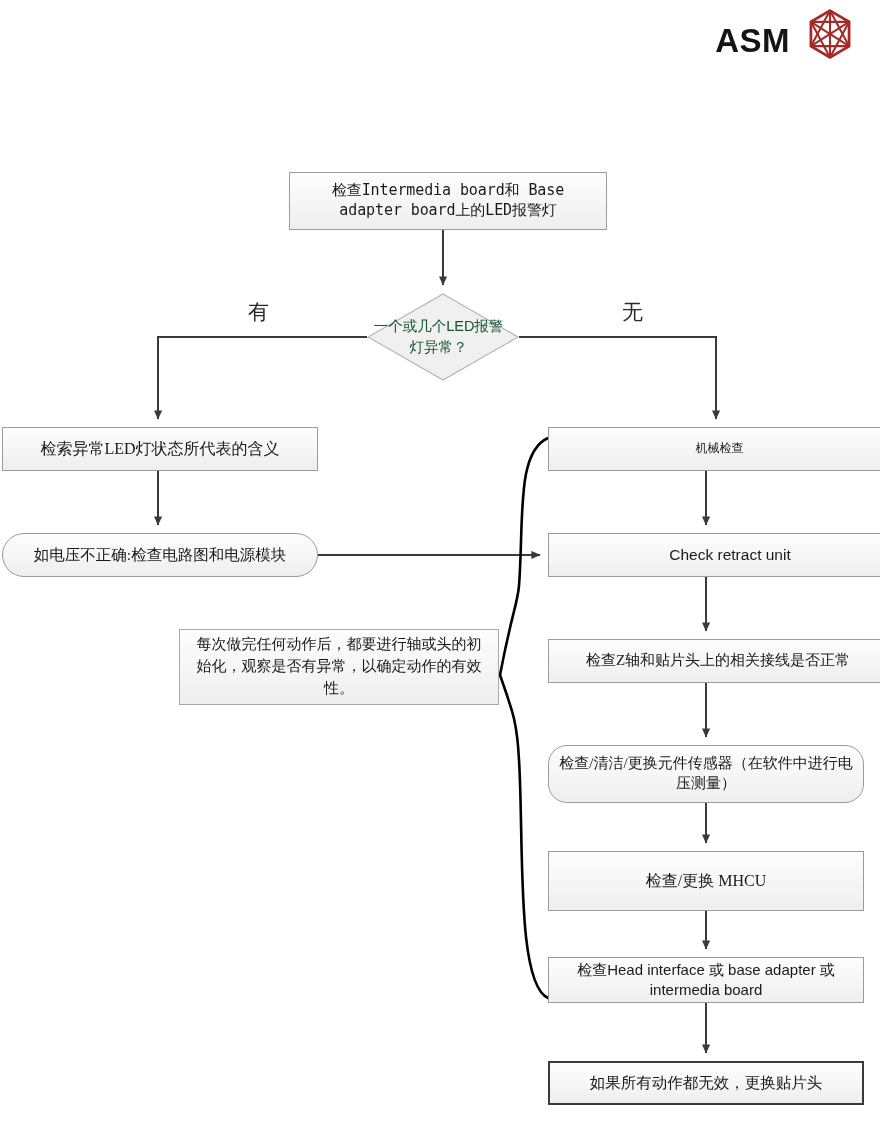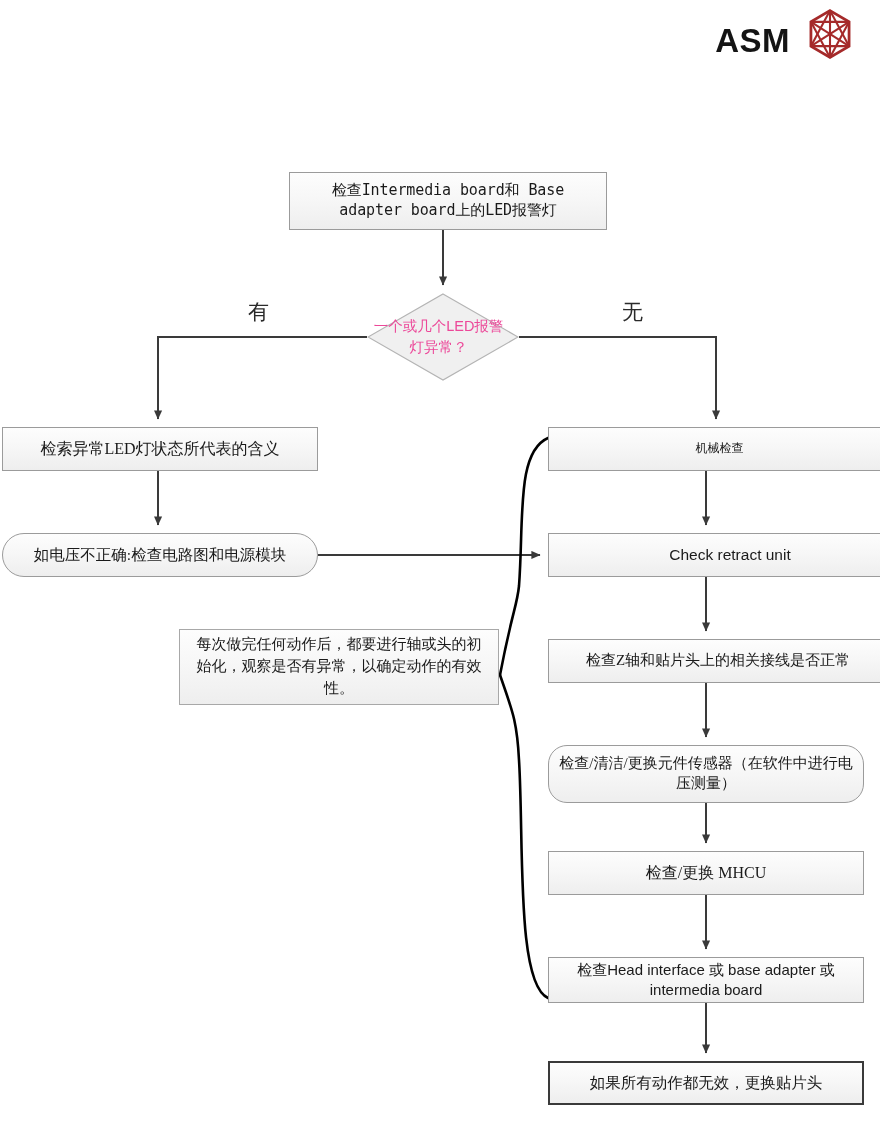--- a/index.html
+++ b/index.html
@@ -77,21 +77,21 @@
   #node-decision {
     left: 367px; top: 293px; width: 152px; height: 88px;
     border: none; background: none;
   }
   #decision-shape {
     position: absolute; left: 0; top: 0; width: 152px; height: 88px;
   }
   #node-decision .txt {
     position: relative; z-index: 2;
     font-family: "Liberation Sans", sans-serif;
-    font-size: 14.5px; color: #ec4899; line-height: 1.45;
+    font-size: 14.5px; color: #14532d; line-height: 1.45;
     width: 170px; margin-left: -9px;
   }
 
   #node-retrieve-meaning {
     left: 2px; top: 427px; width: 316px; height: 44px;
     font-size: 16px;
   }
   #node-voltage {
     left: 2px; top: 533px; width: 316px; height: 44px;
     font-size: 15.5px;
@@ -101,21 +101,21 @@
     left: 179px; top: 629px; width: 320px; height: 76px;
     font-size: 15px;
     border: 1px solid #a8a8a8;
   }
   #node-note .txt { padding: 0 14px; line-height: 1.45; }
 
   #node-mech { left: 548px; top: 427px; width: 343px; height: 44px; font-size: 12px; }
   #node-retract { left: 548px; top: 533px; width: 364px; height: 44px; font-size: 15.5px; }
   #node-zaxis { left: 548px; top: 639px; width: 340px; height: 44px; font-size: 15px; }
   #node-sensor { left: 548px; top: 745px; width: 316px; height: 58px; font-size: 15px; border-radius: 19px; }
-  #node-mhcu  { left: 548px; top: 851px; width: 316px; height: 44px; font-size: 16px; }
+  #node-mhcu  { left: 548px; top: 851px; width: 316px; height: 60px; font-size: 16px; }
   #node-head  { left: 548px; top: 957px; width: 316px; height: 46px; font-size: 15px; }
   #node-final {
     left: 548px; top: 1061px; width: 316px; height: 44px;
     font-size: 15.5px;
     border: 2px solid #3a3a3a;
   }
 
   
   .branch-label {
     position: absolute;

